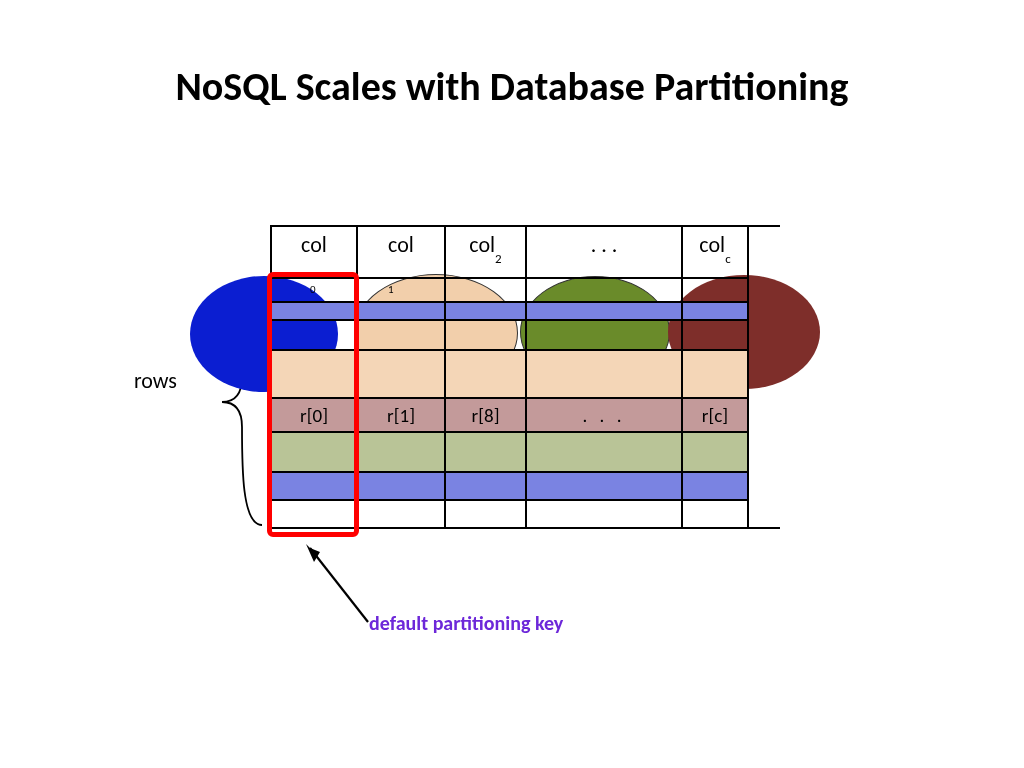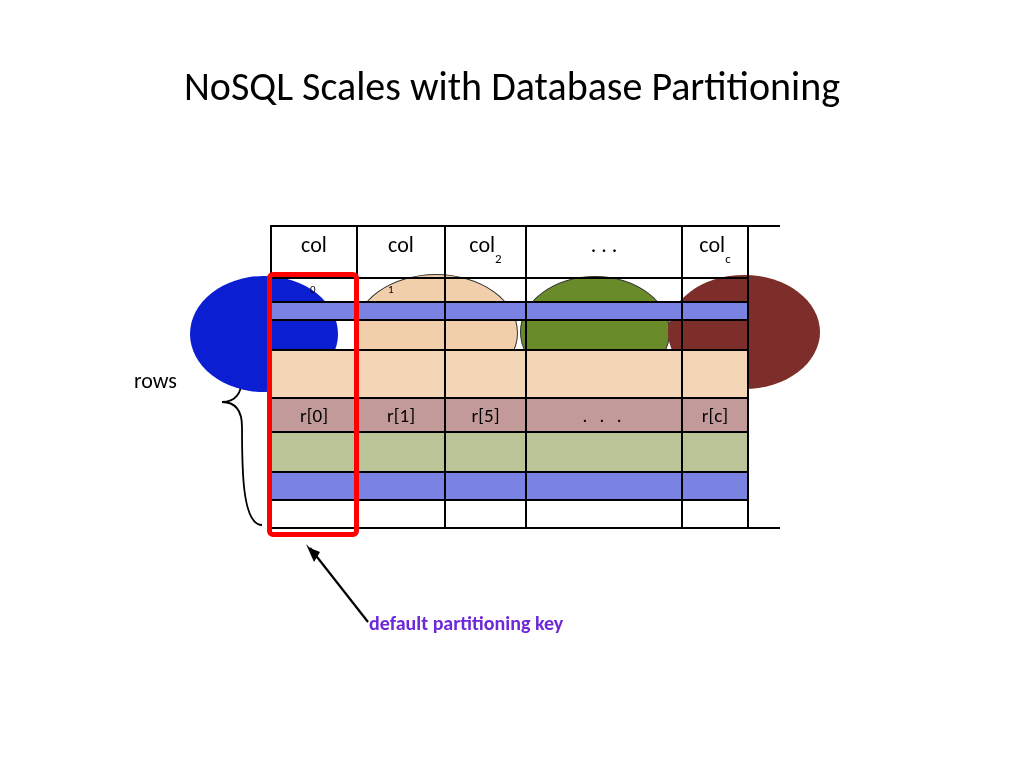--- a/index.html
+++ b/index.html
@@ -10,21 +10,21 @@
     font-family: Calibri, "Segoe UI", Arial, sans-serif;
     position: relative;
     overflow: hidden;
   }
   .title {
     position: absolute;
     top: 62px;
     left: 50%;
     transform: translateX(-50%);
     font-size: 40px;
-    font-weight: 400;
+    font-weight: 700;
     color: #000;
     white-space: nowrap;
   }
   .diagram {
     position: absolute;
     left: 270px;
     top: 225px;
     width: 510px;
   }
   .hdr-row {
@@ -207,21 +207,21 @@
       <div class="cell w-a bg-peach"></div>
         <div class="cell w-b bg-peach"></div>
         <div class="cell w-c bg-peach"></div>
         <div class="cell w-d bg-peach"></div>
         <div class="cell w-e bg-peach"></div>
     </div>
 
     <div class="row" style="height:34px;">
       <div class="cell w-a bg-mauve">r[0]</div>
       <div class="cell w-b bg-mauve">r[1]</div>
-      <div class="cell w-c bg-mauve">r[5]</div>
+      <div class="cell w-c bg-mauve">r[8]</div>
       <div class="cell w-d bg-mauve" style="letter-spacing:4px;">. . .</div>
       <div class="cell w-e bg-mauve">r[c]</div>
     </div>
 
     <div class="row" style="height:40px;">
       <div class="cell w-a bg-sage"></div>
         <div class="cell w-b bg-sage"></div>
         <div class="cell w-c bg-sage"></div>
         <div class="cell w-d bg-sage"></div>
         <div class="cell w-e bg-sage"></div>

